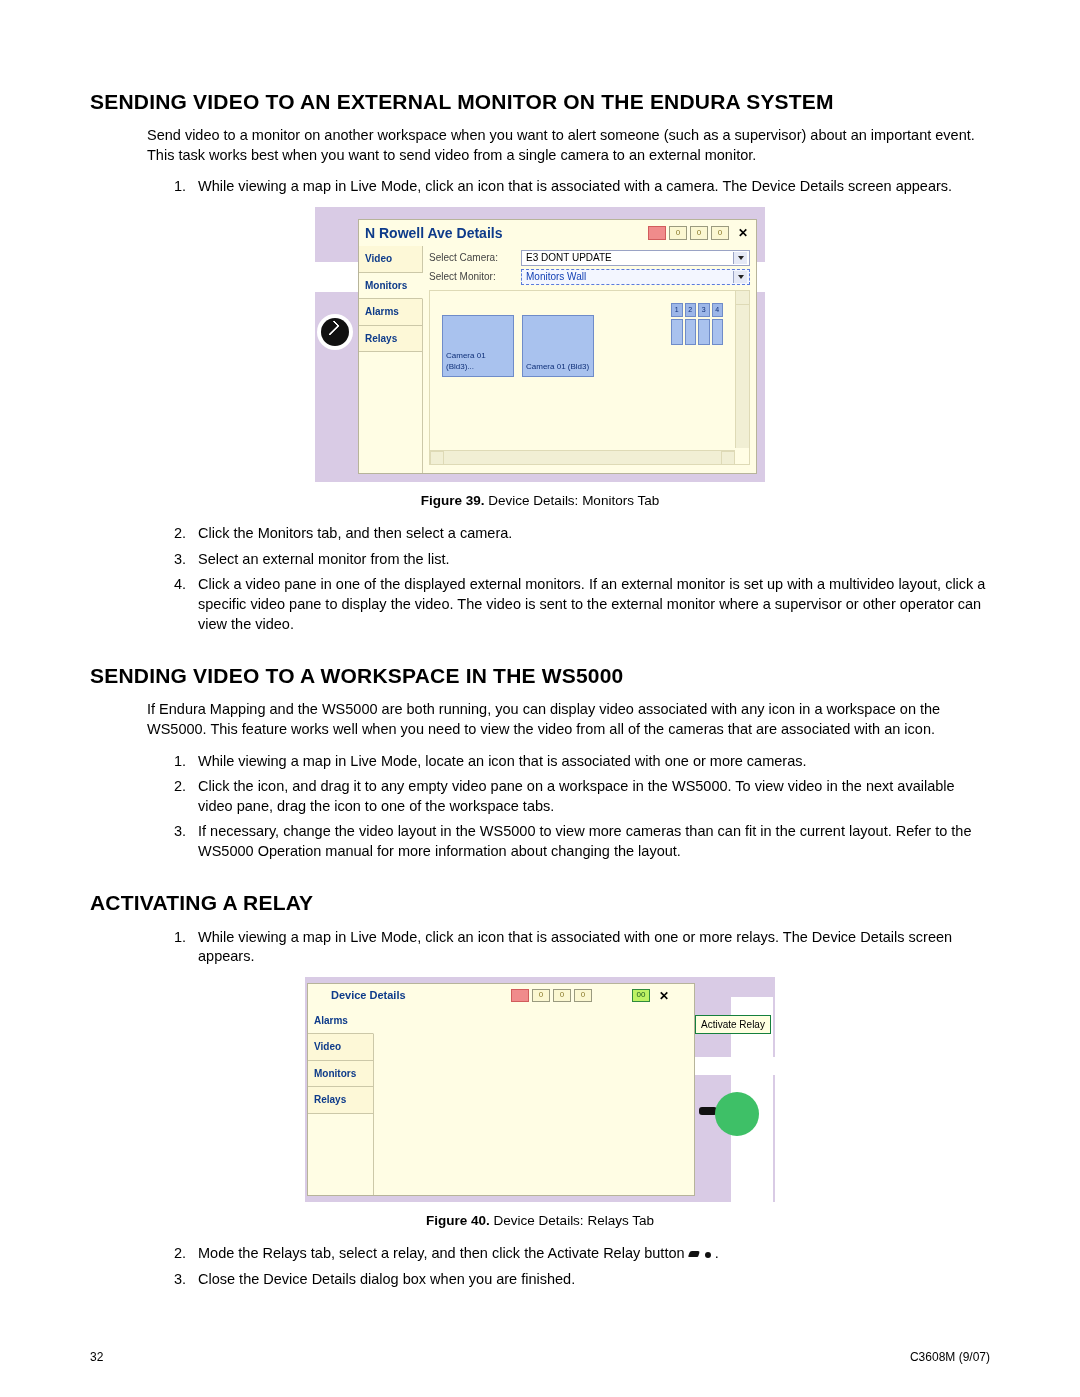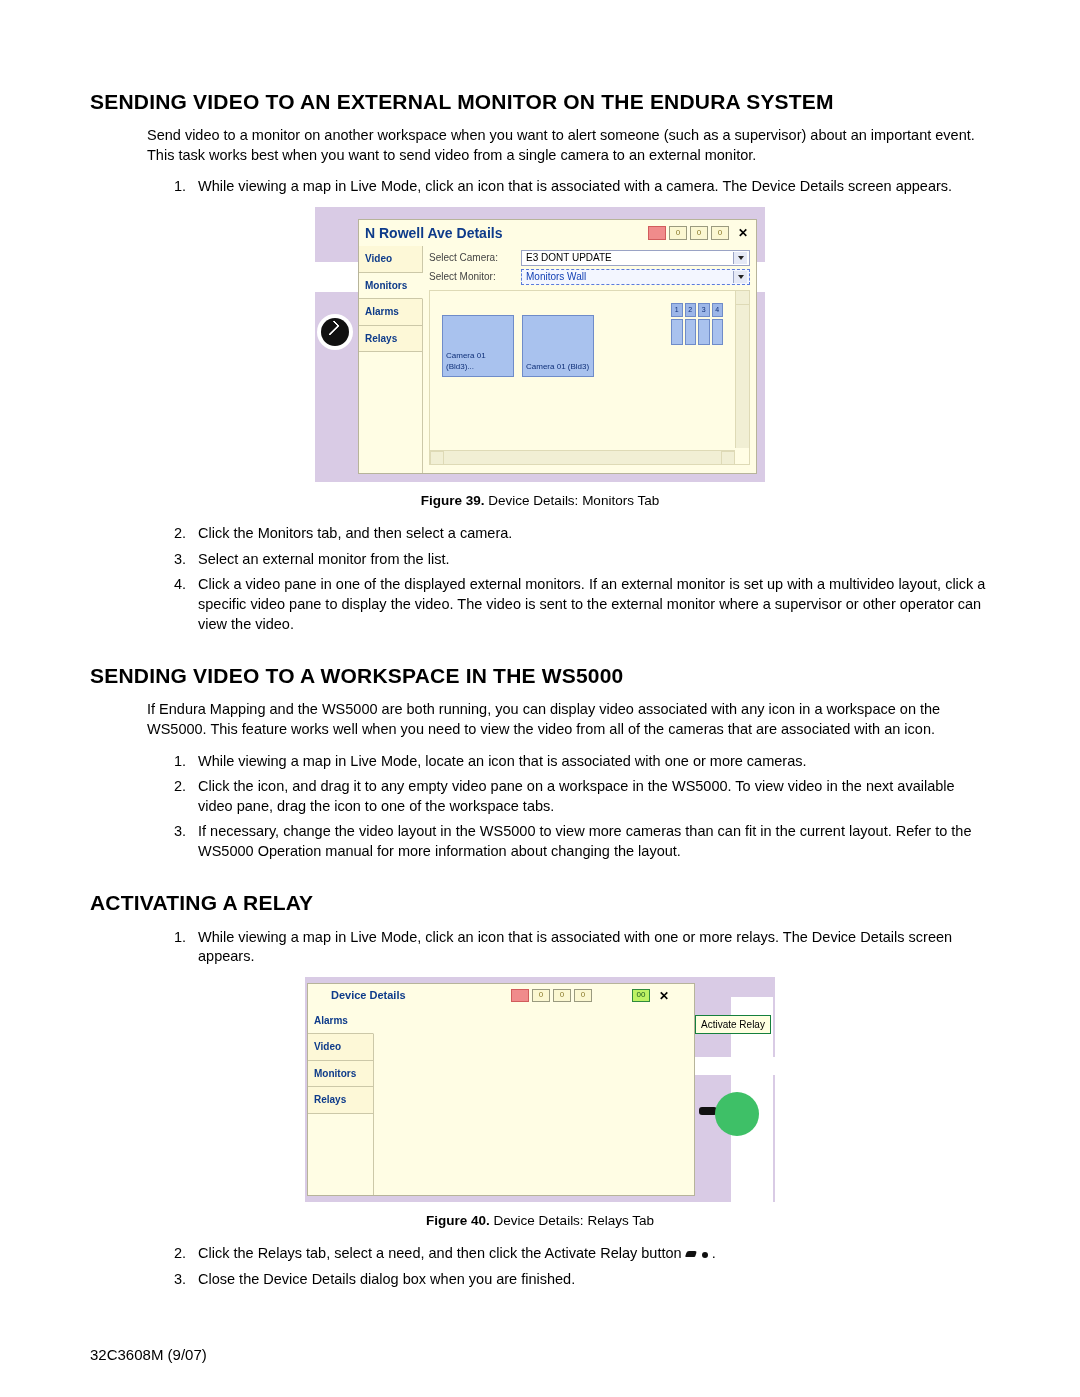--- a/index.html
+++ b/index.html
@@ -20,21 +20,21 @@
     font-size: 21px;
     letter-spacing: 0.2px;
     margin-bottom: 10px;
   }
   .intro { margin-left: 57px; margin-bottom: 12px; }
   ol { list-style: decimal; margin-left: 100px; padding-left: 0; }
   ol li { padding-left: 8px; margin-bottom: 6px; }
   .figcap { text-align: center; font-size: 13.5px; margin: 10px 0 14px 0; }
   .figcap b { font-weight: bold; }
   .section-gap { margin-top: 28px; }
-  .footer { position: absolute; bottom: 32px; left: 90px; right: 90px; display: flex; font-size: 15px; }
+  .footer { position: absolute; bottom: 32px; left: 90px; right: 90px; display: flex; justify-content: space-between; font-size: 12px; }
 
   
   .fig39 { width: 450px; height: 275px; margin: 10px auto 0 auto; position: relative; }
   .fig39 .mapbg { position:absolute; inset:0; background:#d9cbe5; }
   .fig39 .road { position:absolute; left:0; width:100%; height:30px; background:#fff; }
   .fig39 .road.r1 { top:55px; }
   .fig39 .sign { position:absolute; left:0px; top:105px; width:40px; height:40px; }
   .fig39 .sign .p1 { position:absolute; left:2px; top:2px; width:36px; height:36px; border-radius:50%; background:#fff; }
   .fig39 .sign .p2 { position:absolute; left:6px; top:6px; width:28px; height:28px; border-radius:50%; background:#111; }
   .fig39 .sign .p3 { position:absolute; left:10px; top:12px; width:14px; height:8px; border:2px solid #fff; border-left:none; border-top:none; transform:rotate(-45deg); border-radius:1px; }
@@ -233,21 +233,21 @@
     </div>
   </div>
   <div class="tooltip">Activate Relay</div>
 </div>
 <div class="figcap">
   <b>Figure 40.</b><span>  Device Details: Relays Tab</span>
 </div>
 
 <ol start="2">
   <li>
-    <span>Click the Relays tab, select a need, and then click the Activate Relay button </span>
+    <span>Mode the Relays tab, select a relay, and then click the Activate Relay button </span>
     <span class="inline-icon connector-icon"></span>
     <span>.</span>
   </li>
   <li>Close the Device Details dialog box when you are finished.</li>
 </ol>
 
 <div class="footer">
   <span>32</span>
   <span>C3608M (9/07)</span>
 </div>

